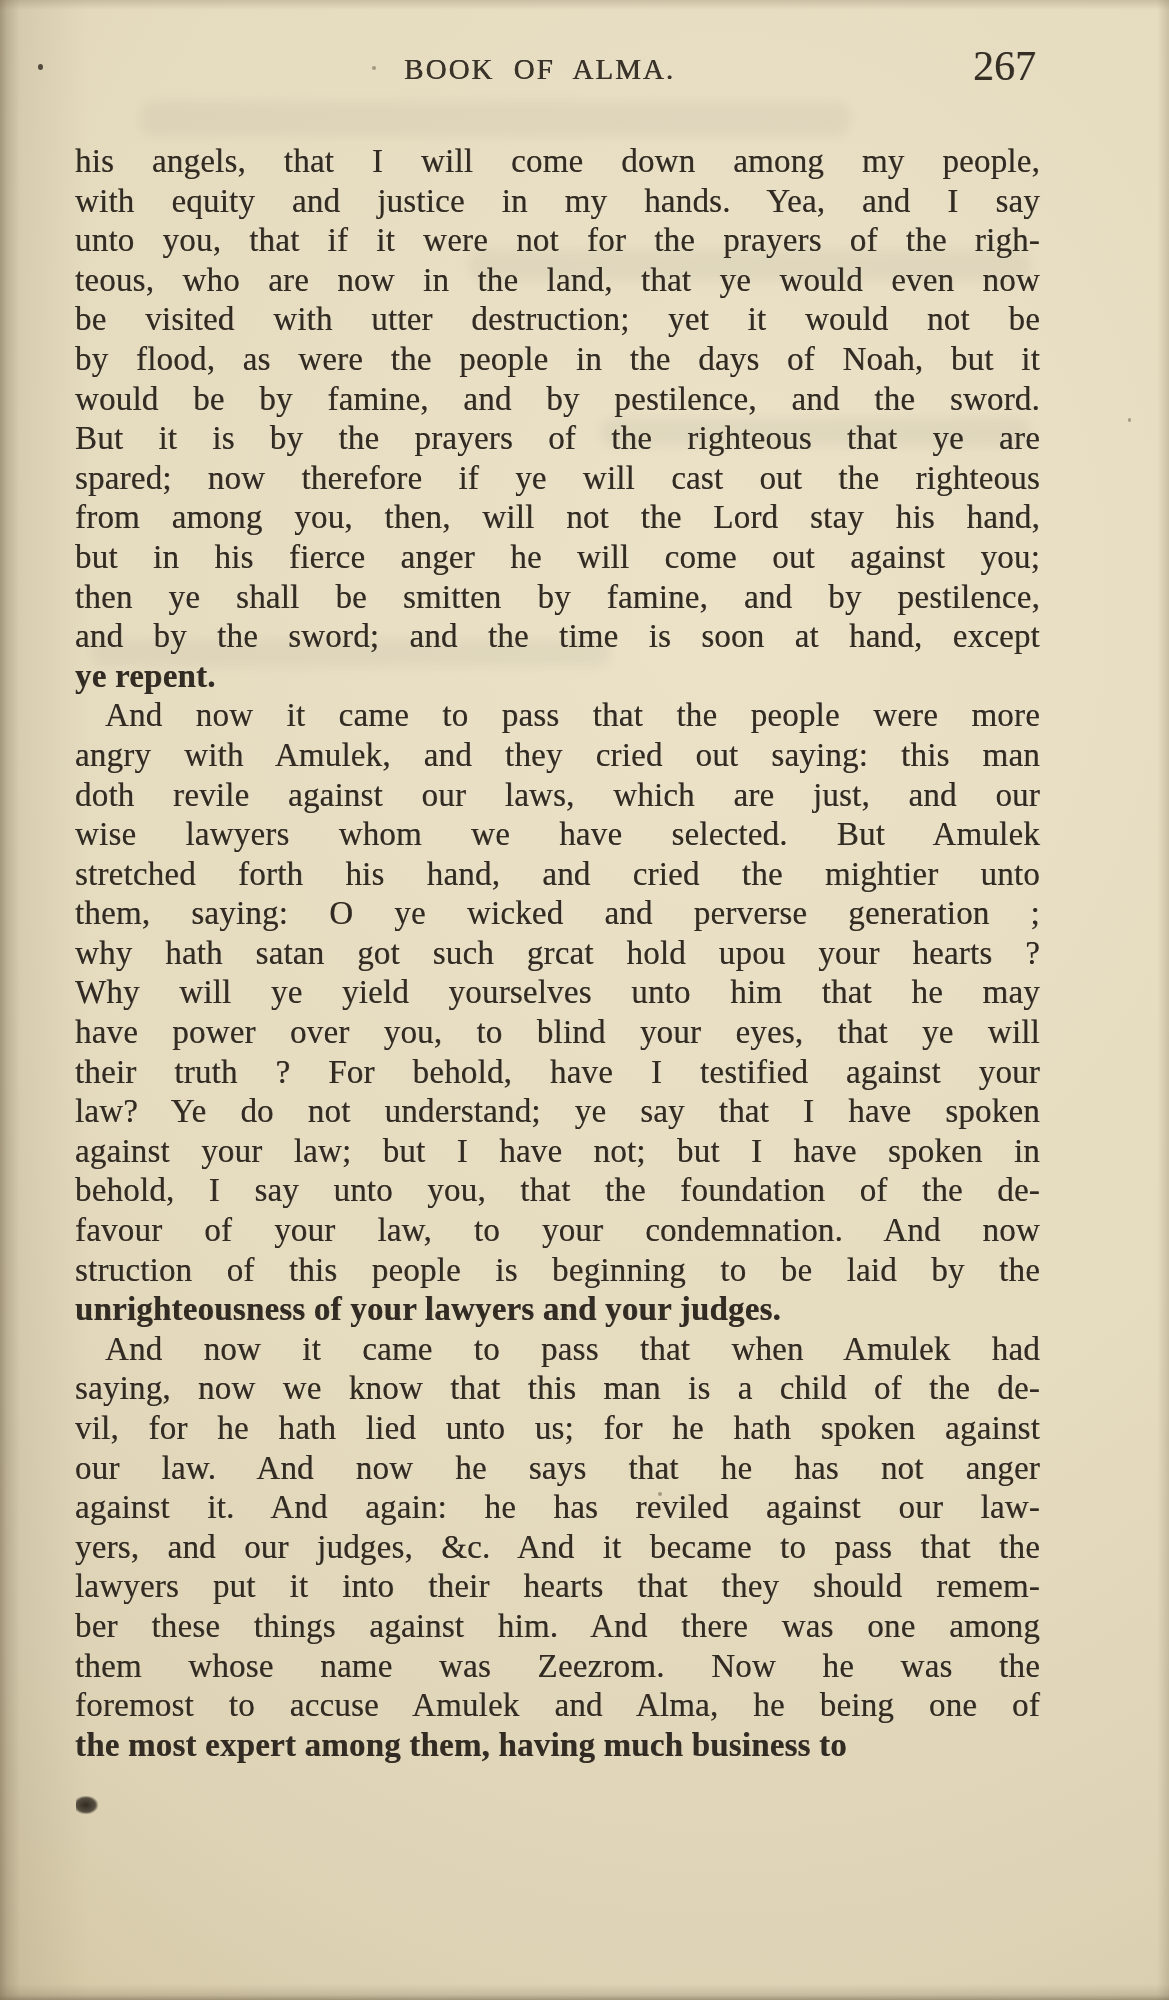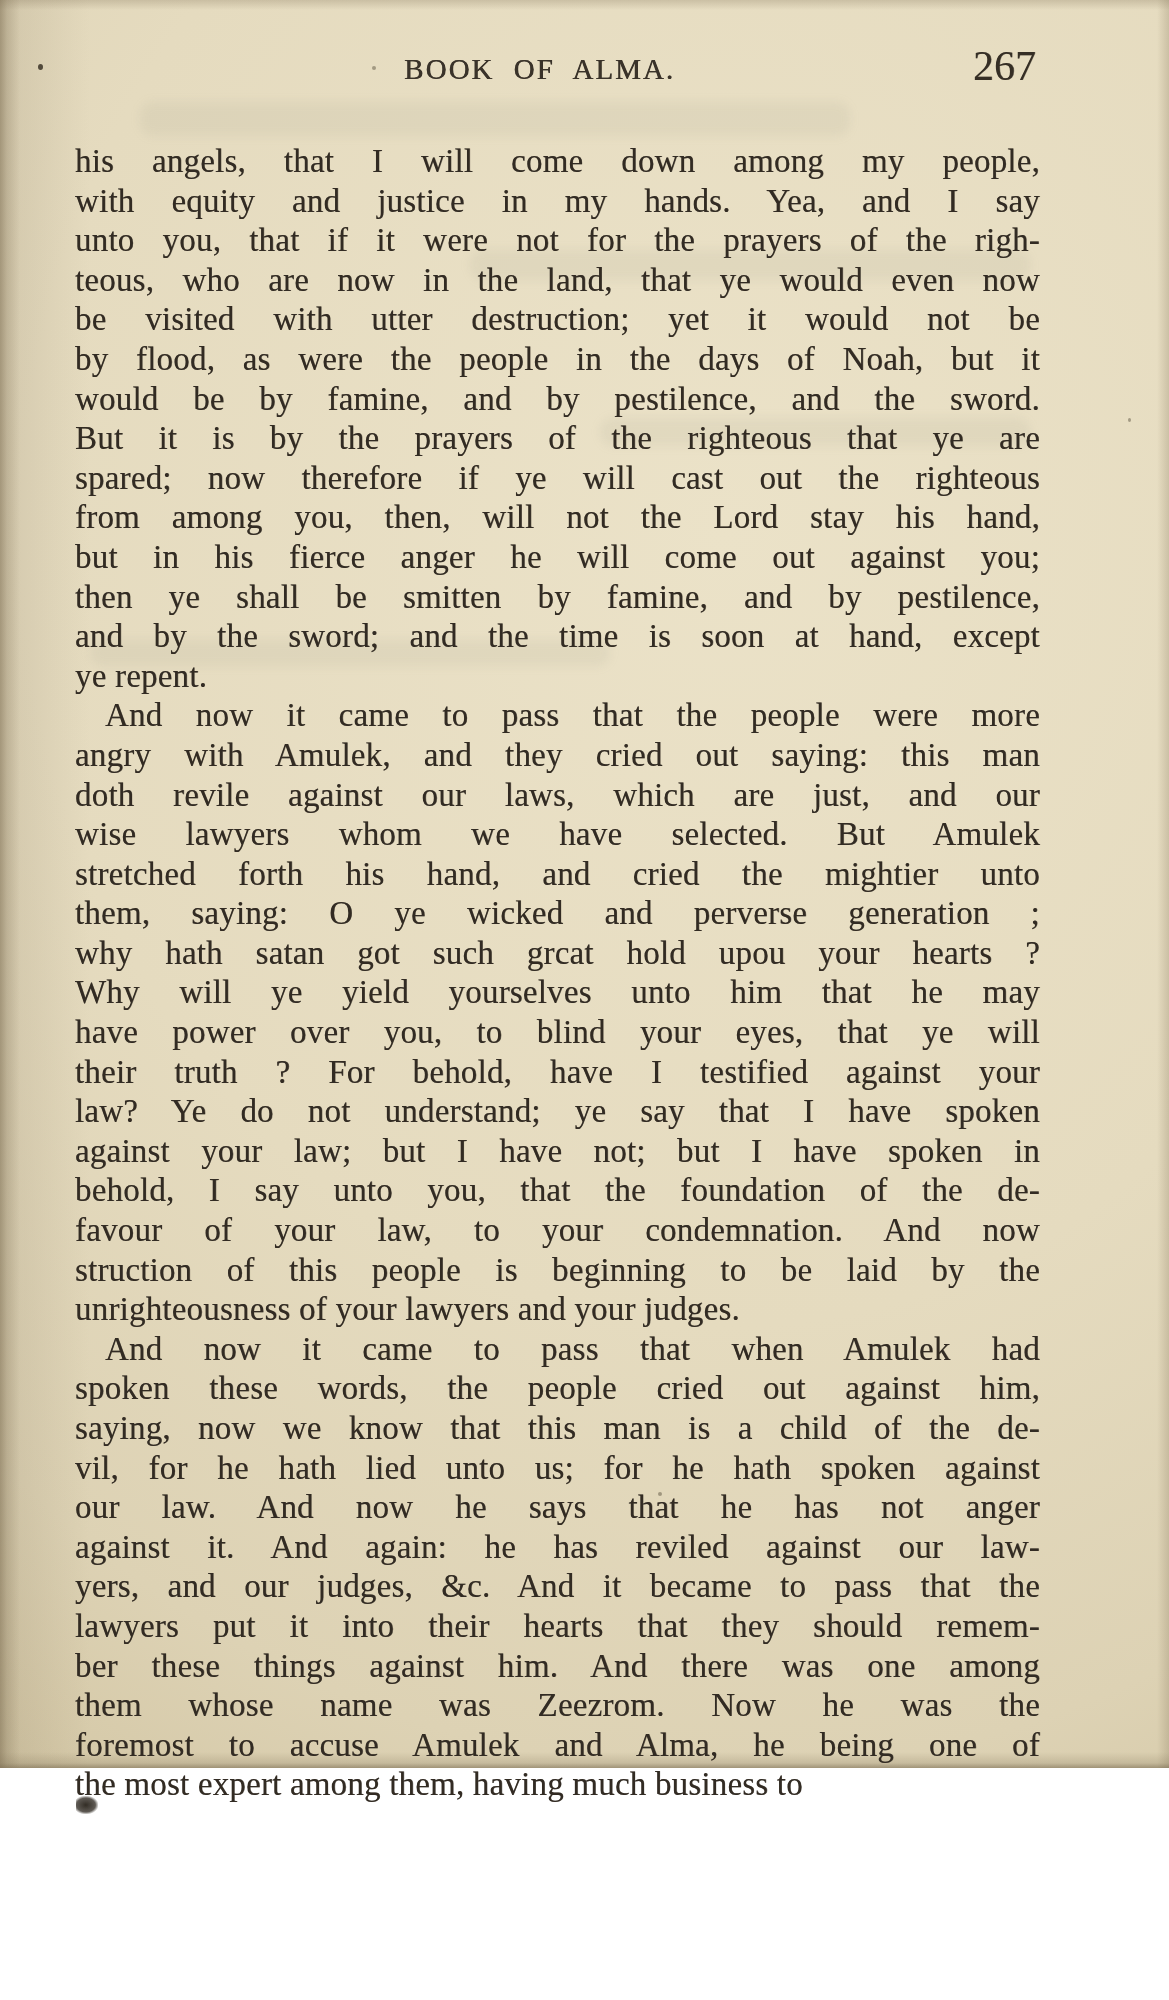--- a/index.html
+++ b/index.html
@@ -2,21 +2,21 @@
 <html><head>
 <meta charset="utf-8">
 <style>
   html, body { margin: 0; padding: 0; }
   body {
     width: 1169px; height: 2000px; overflow: hidden;
     font-family: "Liberation Serif", "DejaVu Serif", serif;
   }
   
   .scan {
-    position: relative; width: 1169px; height: 1768px;
+    position: relative; width: 1169px; height: 2000px;
     background:
       linear-gradient(90deg, rgba(125,110,82,0.55) 0px, rgba(125,110,82,0.25) 7px, rgba(125,110,82,0) 20px),
       linear-gradient(90deg, rgba(120,105,80,0.16) 0px, rgba(120,105,80,0) 90px),
       linear-gradient(0deg, rgba(110,96,70,0.55) 0px, rgba(110,96,70,0.20) 5px, rgba(110,96,70,0) 16px),
       linear-gradient(180deg, rgba(130,115,88,0.28) 0px, rgba(130,115,88,0) 10px),
       linear-gradient(270deg, rgba(140,126,98,0.30) 0px, rgba(140,126,98,0) 12px),
       radial-gradient(ellipse 120% 90% at 62% 30%, #ebe2c8 0%, #e5dbbf 50%, #ddd2b4 78%, #d0c3a0 100%);
   }
   
   .header { position: absolute; left: 75px; top: 54px; width: 965px; height: 34px; }
@@ -31,21 +31,21 @@
     font-size: 42px; line-height: 36px; color: #352e25;
     text-shadow: 0.4px 0.3px 0.6px rgba(53,46,37,0.5);
   }
   
   .body-text {
     position: absolute; left: 75px; top: 142px; width: 965px;
     font-size: 33px; line-height: 39.6px; letter-spacing: 0.2px;
     color: #322b23; text-shadow: 0.35px 0.25px 0.5px rgba(50,43,35,0.55);
   }
   .line { text-align: justify; text-align-last: justify; white-space: normal; }
-  .line.last { text-align-last: left; }
+  .line.last { text-align-last: left; font-weight: bold; }
   .para.indent .line:first-child { padding-left: 30px; }
   
   .ghost {
     position: absolute; background: rgba(146,144,126,0.10);
     border-radius: 14px; filter: blur(5px); pointer-events: none;
   }
   
   .speck { position: absolute; background: rgba(58,50,38,0.85); border-radius: 50%; }
   .speck.faint { background: rgba(80,70,54,0.45); }
   .blot {
@@ -99,21 +99,20 @@
         <div class="line">their truth ? For behold, have I testified against your</div>
         <div class="line">law? Ye do not understand; ye say that I have spoken</div>
         <div class="line">against your law; but I have not; but I have spoken in</div>
         <div class="line">behold, I say unto you, that the foundation of the de-</div>
         <div class="line">favour of your law, to your condemnation. And now</div>
         <div class="line">struction of this people is beginning to be laid by the</div>
         <div class="line last">unrighteousness of your lawyers and your judges.</div>
       </div>
       <div class="para indent">
         <div class="line">And now it came to pass that when Amulek had</div>
-        <div class="line">spoken these words, the people cried out against him,</div>
         <div class="line">saying, now we know that this man is a child of the de-</div>
         <div class="line">vil, for he hath lied unto us; for he hath spoken against</div>
         <div class="line">our law. And now he says that he has not anger</div>
         <div class="line">against it. And again: he has reviled against our law-</div>
         <div class="line">yers, and our judges, &amp;c. And it became to pass that the</div>
         <div class="line">lawyers put it into their hearts that they should remem-</div>
         <div class="line">ber these things against him. And there was one among</div>
         <div class="line">them whose name was Zeezrom. Now he was the</div>
         <div class="line">foremost to accuse Amulek and Alma, he being one of</div>
         <div class="line last">the most expert among them, having much business to</div>

